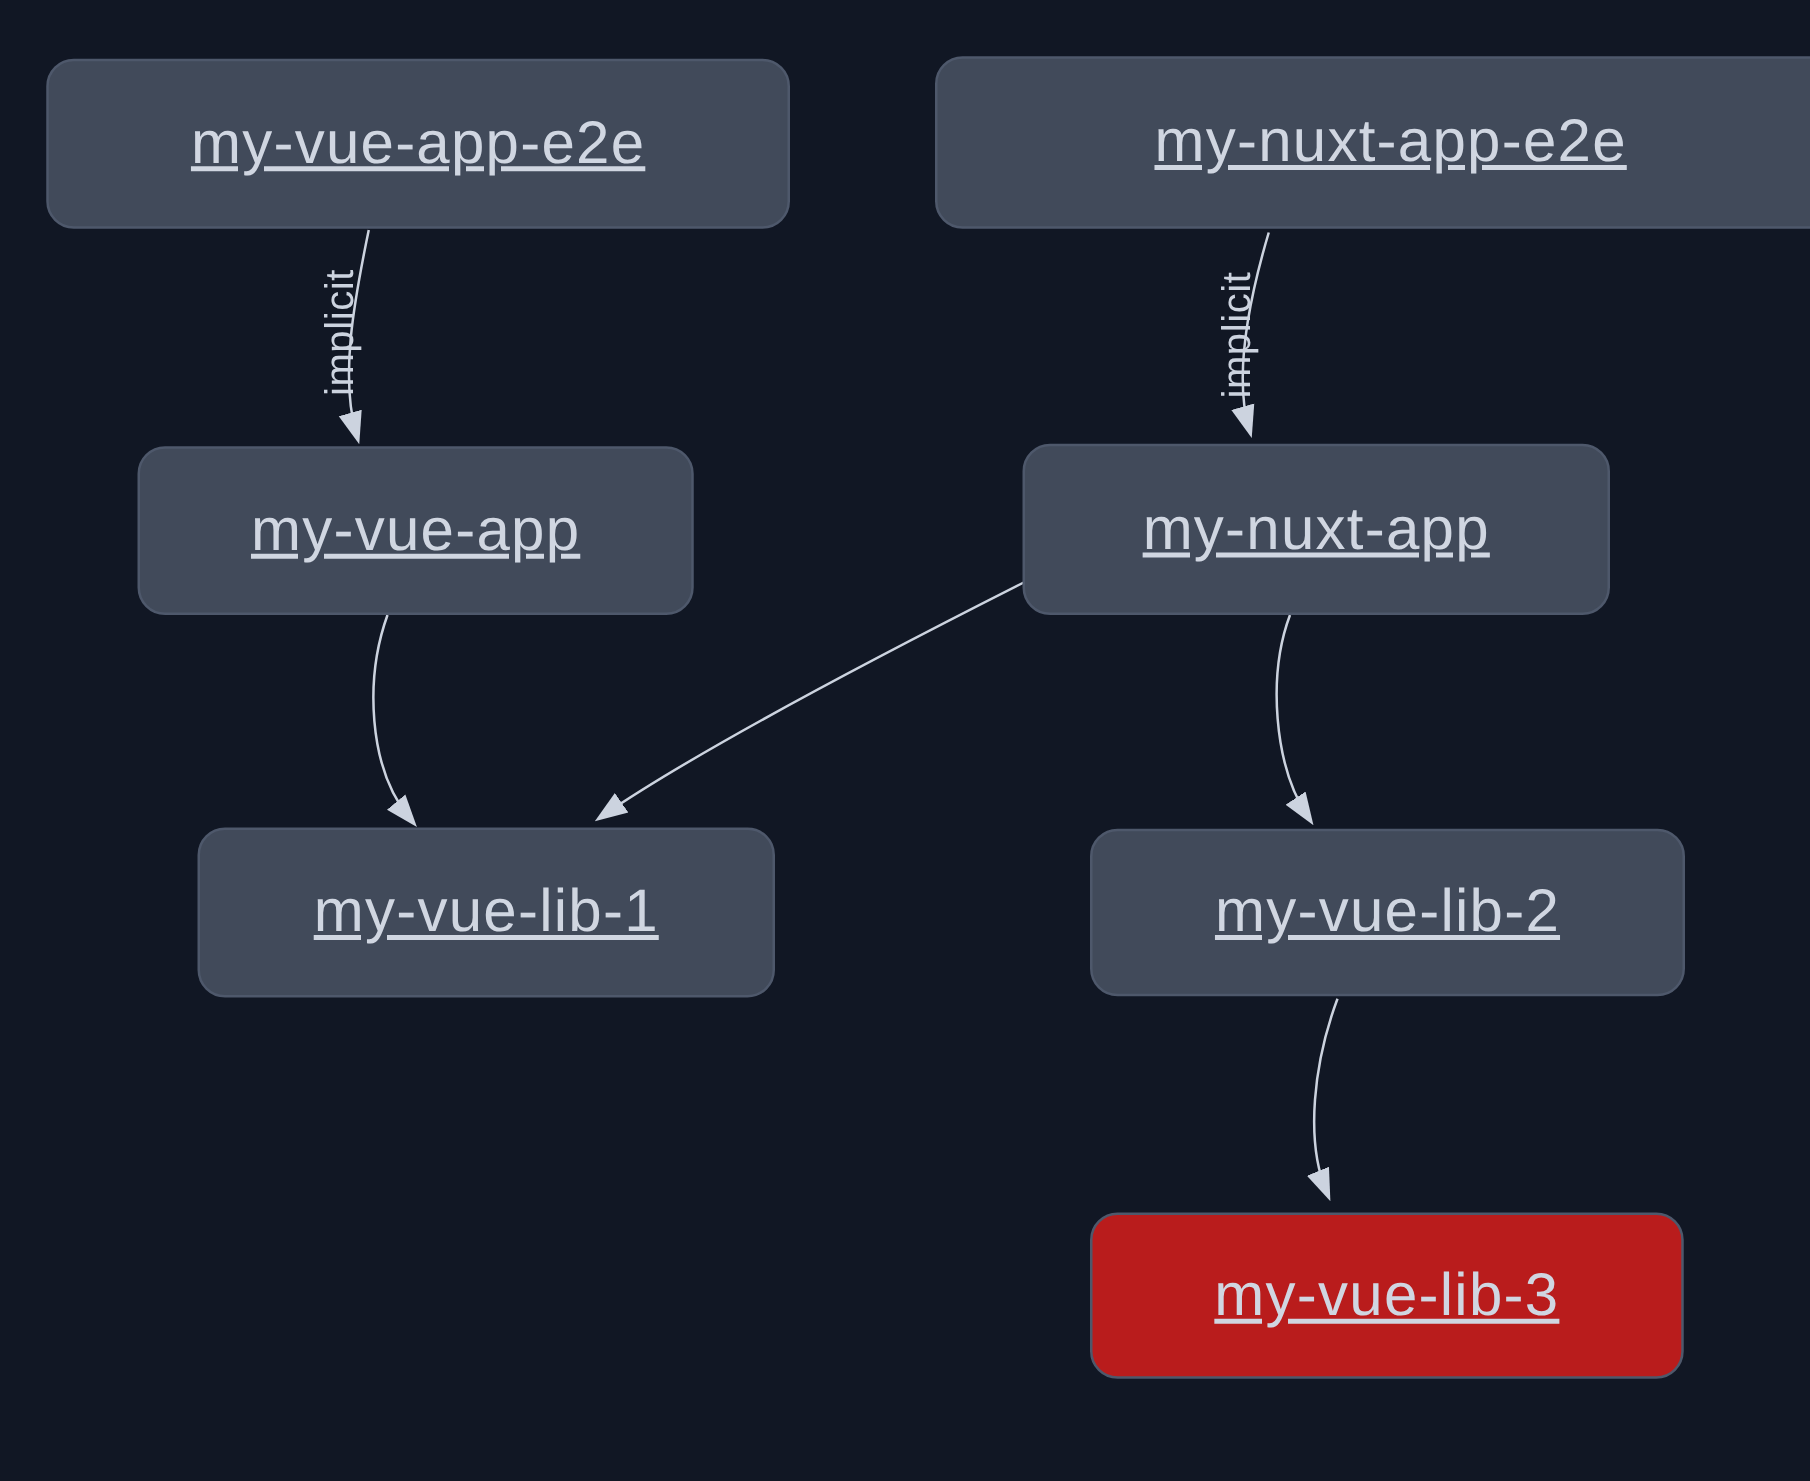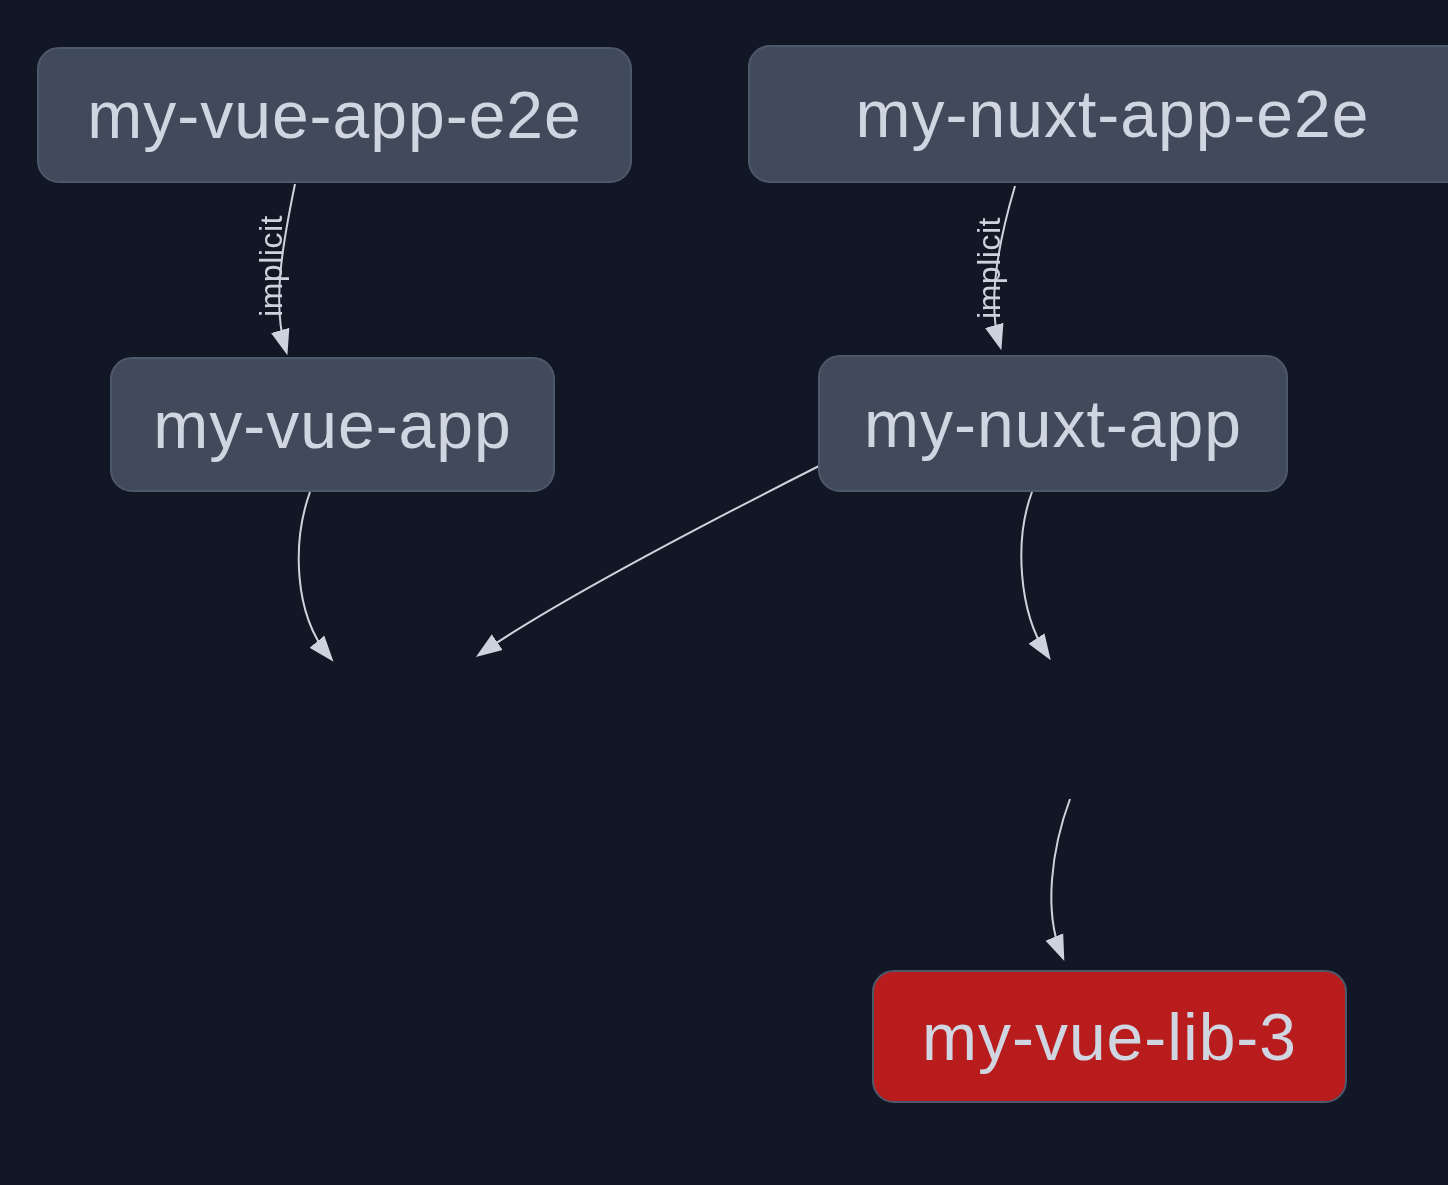--- a/index.html
+++ b/index.html
@@ -35,25 +35,26 @@
   .graph-node {
     position: absolute;
     box-sizing: border-box;
     border-radius: 22px;
     display: flex;
     align-items: center;
     justify-content: center;
     cursor: pointer;
   }
   .graph-node span {
-    font-size: 66px;
+    font-size: 48px;
     font-weight: 400;
     letter-spacing: 1px;
     line-height: 1;
     white-space: nowrap;
+    text-decoration: underline;
   }
   .edge-label {
     font-size: 32px;
     letter-spacing: 0.5px;
   }
 </style>
 </head>
 <body style="background: rgb(17, 23, 36);">
 
 <div class="graph-canvas">
@@ -78,17 +79,23 @@
       </div>
       <div class="graph-node" style="left: 748px; top: 45px; width: 729px; height: 138px; background: rgb(65, 74, 90); border: 2px solid rgb(78, 88, 107);">
         <span style="color: rgb(208, 214, 225);">my-nuxt-app-e2e</span>
       </div>
       <div class="graph-node" style="left: 110px; top: 357px; width: 445px; height: 135px; background: rgb(65, 74, 90); border: 2px solid rgb(78, 88, 107);">
         <span style="color: rgb(208, 214, 225);">my-vue-app</span>
       </div>
       <div class="graph-node" style="left: 818px; top: 355px; width: 470px; height: 137px; background: rgb(65, 74, 90); border: 2px solid rgb(78, 88, 107);">
         <span style="color: rgb(208, 214, 225);">my-nuxt-app</span>
       </div>
+      <div class="graph-node" style="left: 158px; top: 662px; width: 462px; height: 136px; background: rgb(65, 74, 90); border: 2px solid rgb(78, 88, 107);">
+        <span style="color: rgb(208, 214, 225);">my-vue-lib-1</span>
+      </div>
+      <div class="graph-node" style="left: 872px; top: 663px; width: 476px; height: 134px; background: rgb(65, 74, 90); border: 2px solid rgb(78, 88, 107);">
+        <span style="color: rgb(208, 214, 225);">my-vue-lib-2</span>
+      </div>
       <div class="graph-node" style="left: 872px; top: 970px; width: 475px; height: 133px; background: #b91c1c; border: 2px solid rgb(78, 88, 107);">
         <span style="color: rgb(208, 214, 225);">my-vue-lib-3</span>
       </div>
     </div>
 </div>
 
 </body></html>

